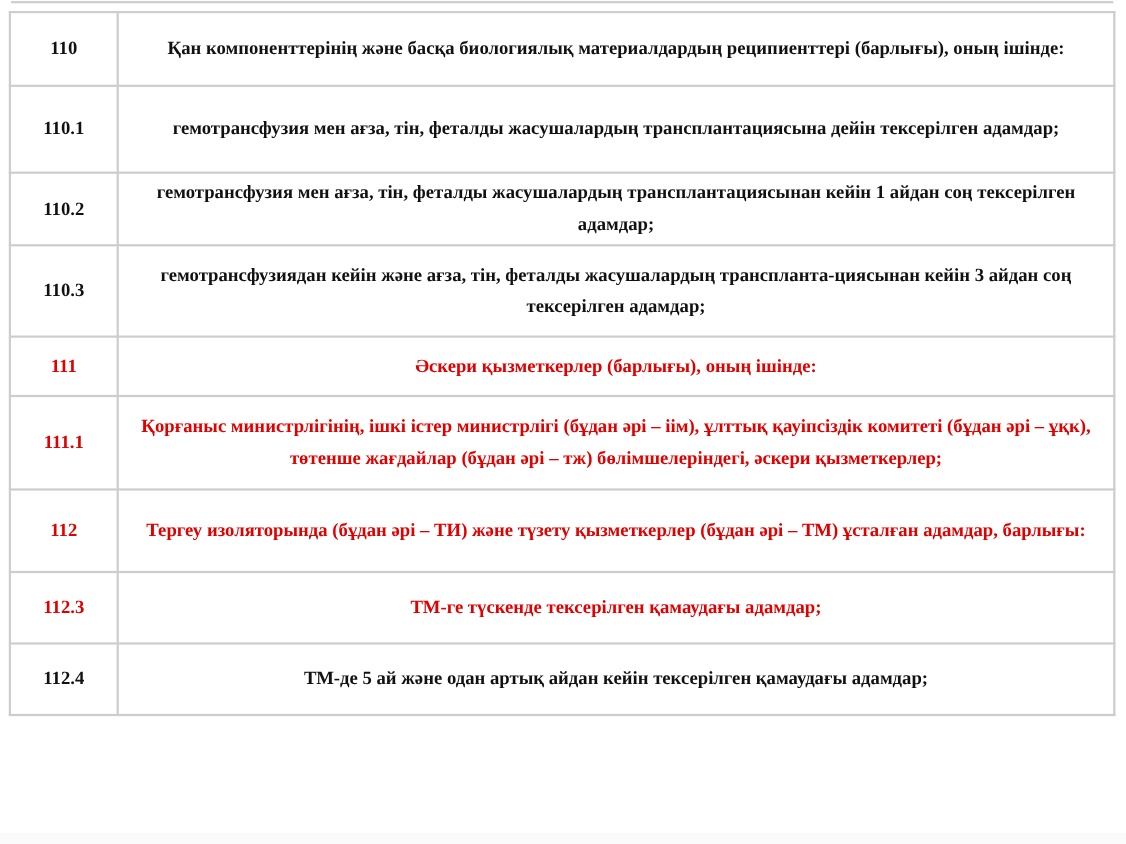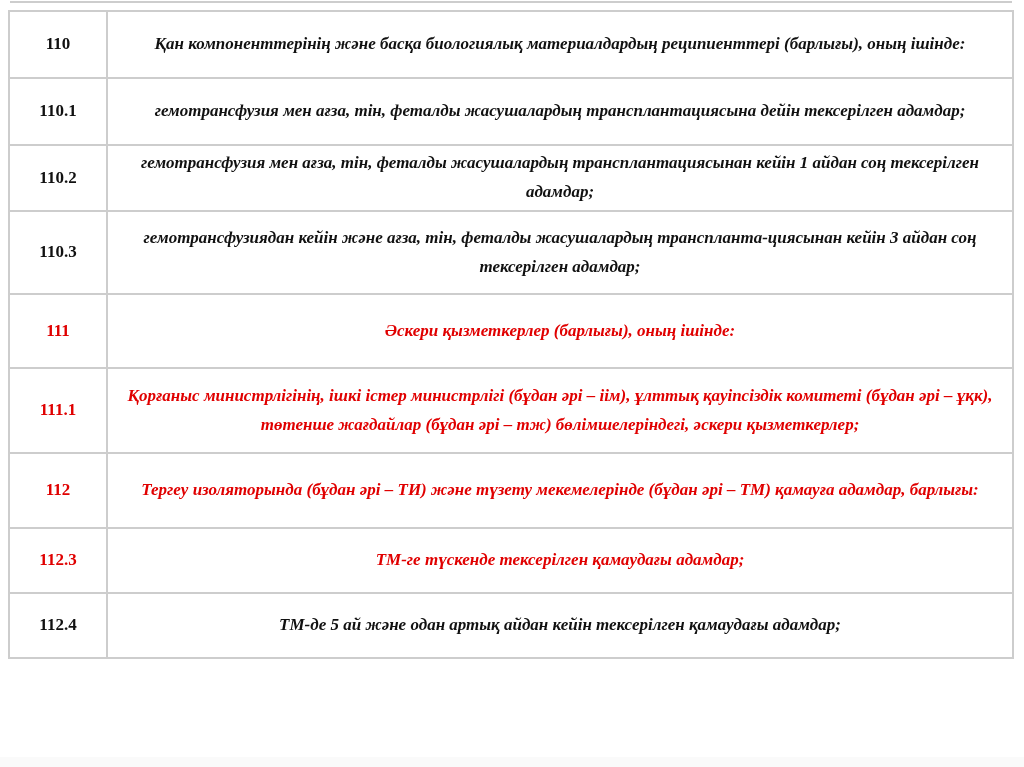--- a/index.html
+++ b/index.html
@@ -39,31 +39,30 @@
     font-size: 17px;
     line-height: 1.7;
     margin-top: 35px;
   }
   td.code-cell {
     width: 88px;
     padding: 2px 4px;
   }
   td.desc-cell {
     padding: 2px 11px;
-    font-style: italic;
   }
   tr.black td { color: var(--black-text, #111111); }
   tr.red td   { color: var(--red-text, #e00000); }
 
   
   table.grid tr           { height: 66px; }
   table.grid tr:nth-child(1) { height: 67px; }
-  table.grid tr:nth-child(2) { height: 67px; }
+  table.grid tr:nth-child(2) { height: 79px; }
   table.grid tr:nth-child(4) { height: 83px; }
-  table.grid tr:nth-child(5) { height: 74px; }
+  table.grid tr:nth-child(5) { height: 54px; }
   table.grid tr:nth-child(6) { height: 85px; }
   table.grid tr:nth-child(7) { height: 75px; }
   table.grid tr:nth-child(8),
   table.grid tr:nth-child(9),
   table.grid tr:nth-child(10) { height: 65px; }
   table.grid tr:nth-child(11) { height: 48px; }
 
   .bottom-band {
     position: absolute;
     left: 0;
@@ -99,21 +98,21 @@
       <tr class="red">
         <td class="code-cell">111</td>
         <td class="desc-cell">Әскери қызметкерлер (барлығы), оның ішінде:</td>
       </tr>
       <tr class="red">
         <td class="code-cell">111.1</td>
         <td class="desc-cell">Қорғаныс министрлігінің, ішкі істер министрлігі (бұдан әрі – іім), ұлттық қауіпсіздік комитеті (бұдан әрі – ұқк), төтенше жағдайлар (бұдан әрі – тж) бөлімшелеріндегі, әскери қызметкерлер;</td>
       </tr>
       <tr class="red">
         <td class="code-cell">112</td>
-        <td class="desc-cell">Тергеу изоляторында (бұдан әрі – ТИ) және түзету мекемелерінде (бұдан әрі – ТМ) қамауға адамдар, барлығы:</td>
+        <td class="desc-cell">Тергеу изоляторында (бұдан әрі – ТИ) және түзету қызметкерлер (бұдан әрі – ТМ) ұсталған адамдар, барлығы:</td>
       </tr>
       <tr class="red">
         <td class="code-cell">112.3</td>
         <td class="desc-cell">ТМ-ге түскенде тексерілген қамаудағы адамдар;</td>
       </tr>
       <tr class="black">
         <td class="code-cell">112.4</td>
         <td class="desc-cell">ТМ-де 5 ай және одан артық айдан кейін тексерілген қамаудағы адамдар;</td>
       </tr>
     </tbody>

